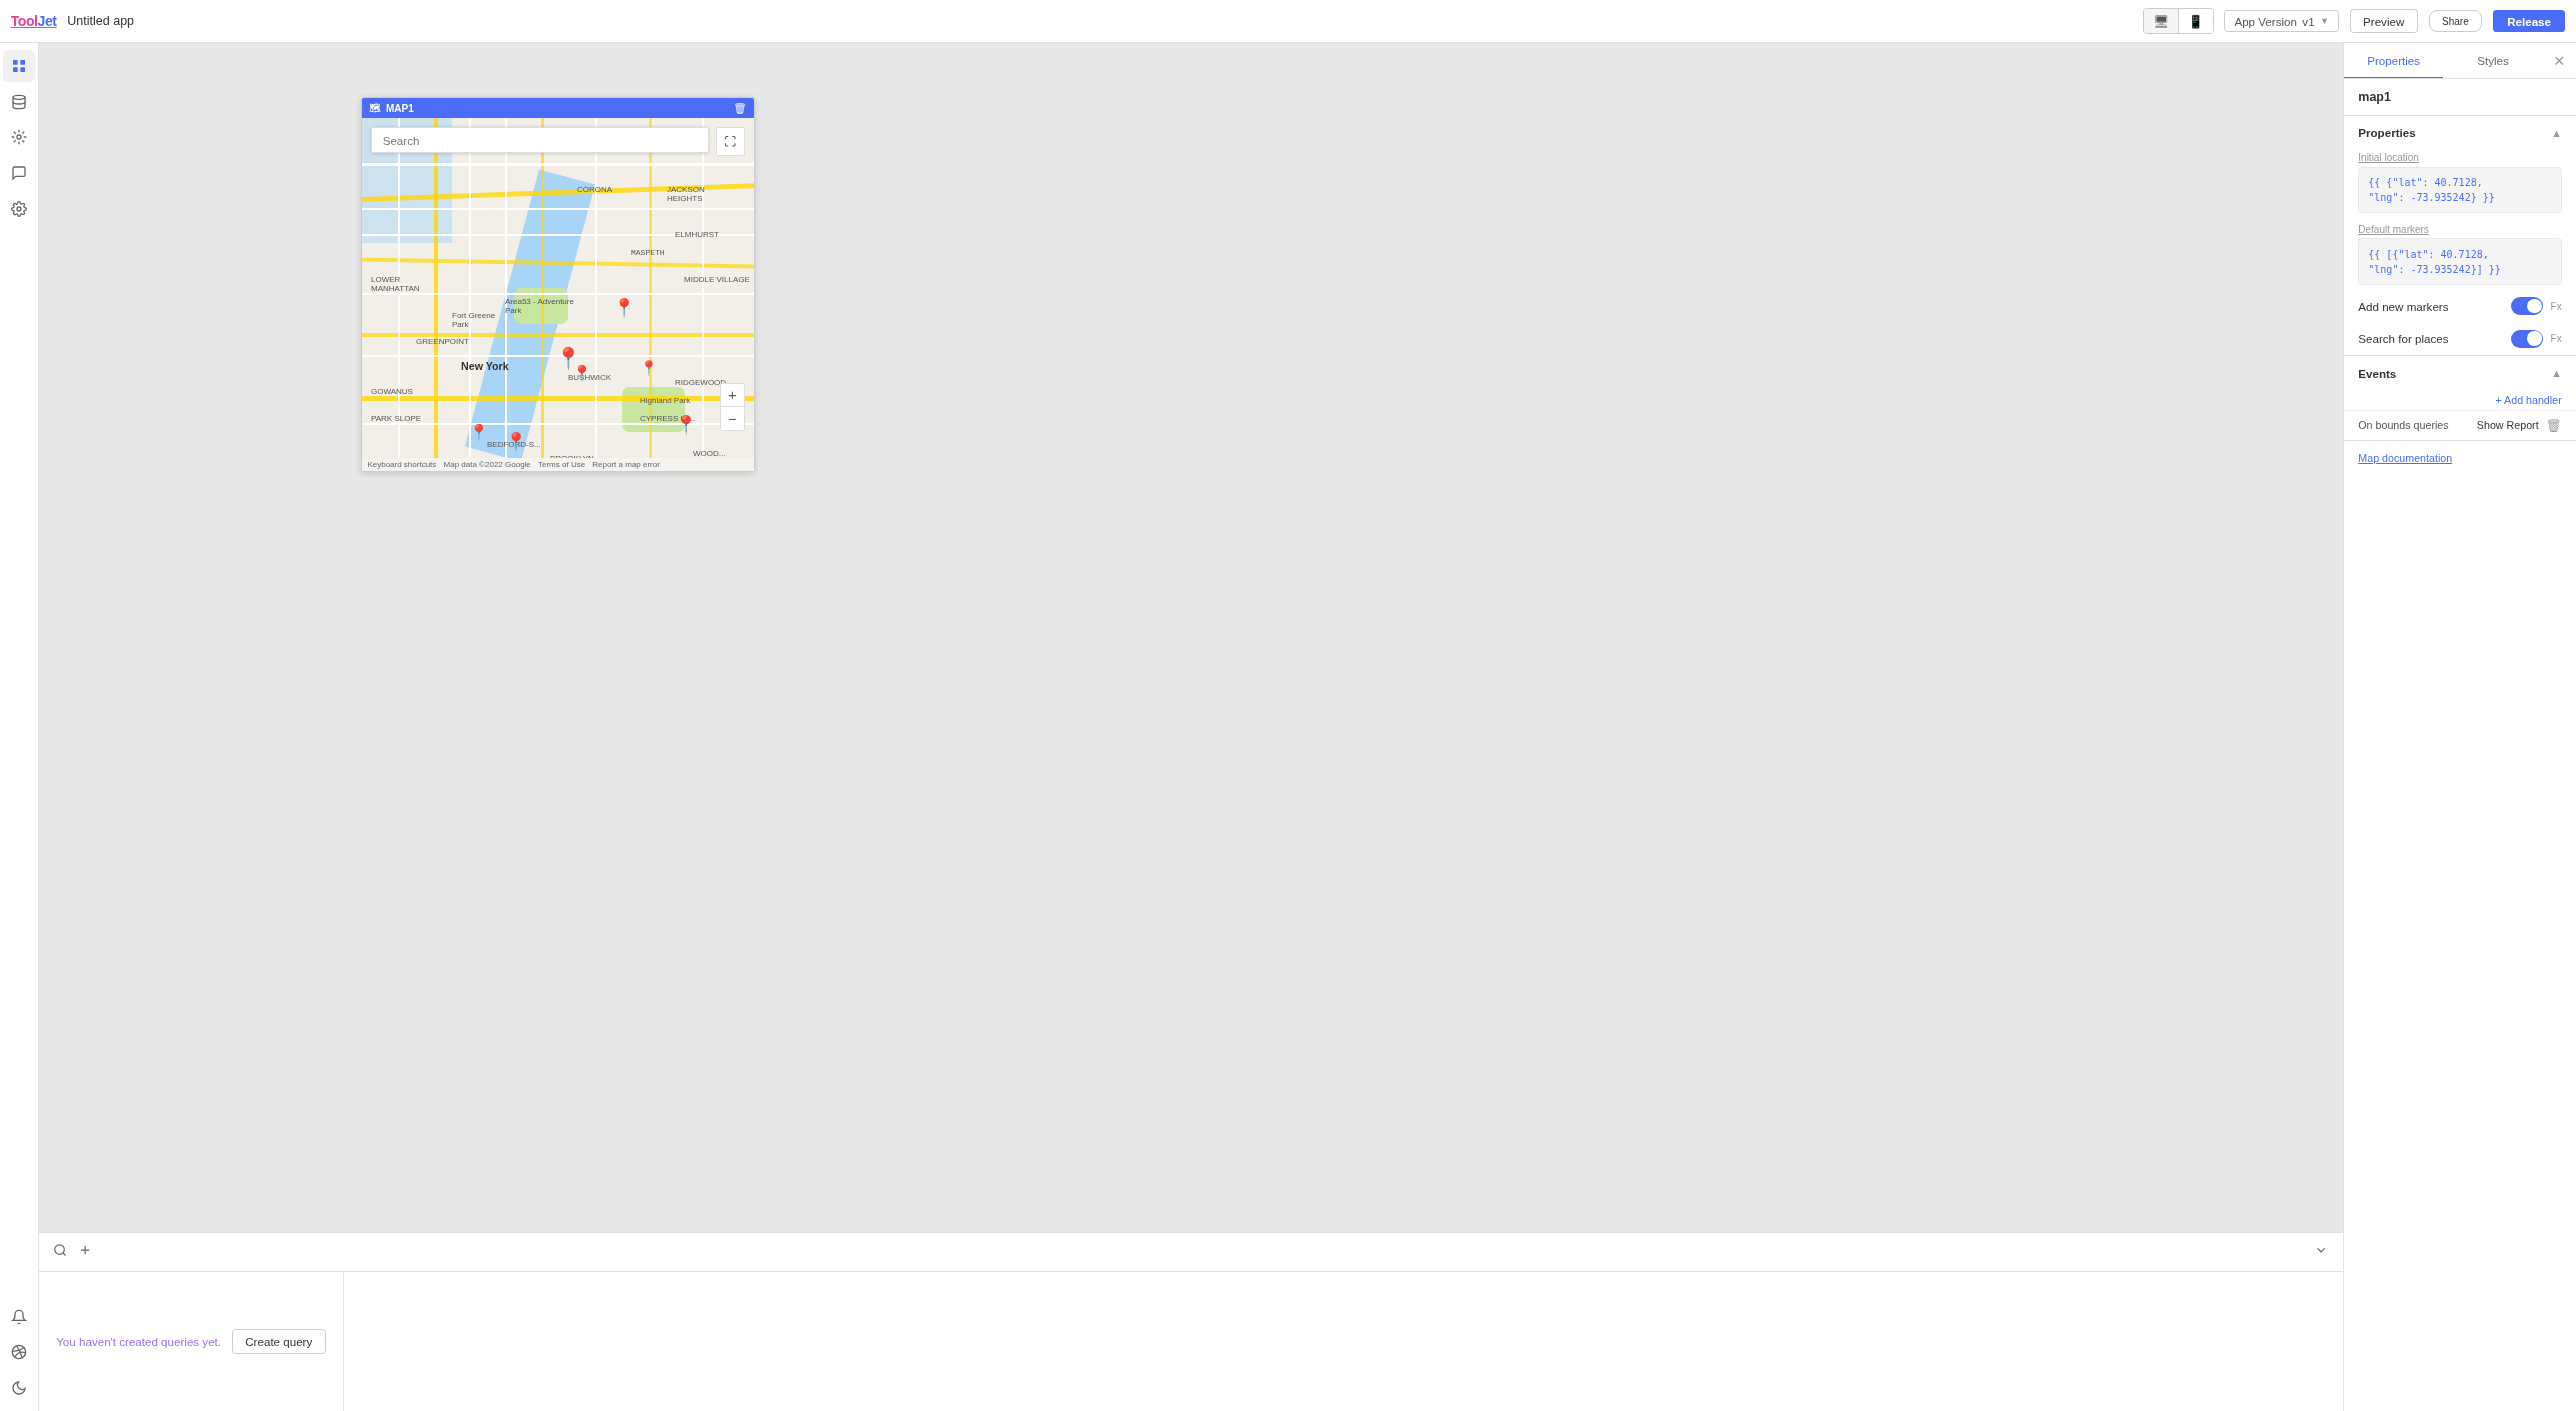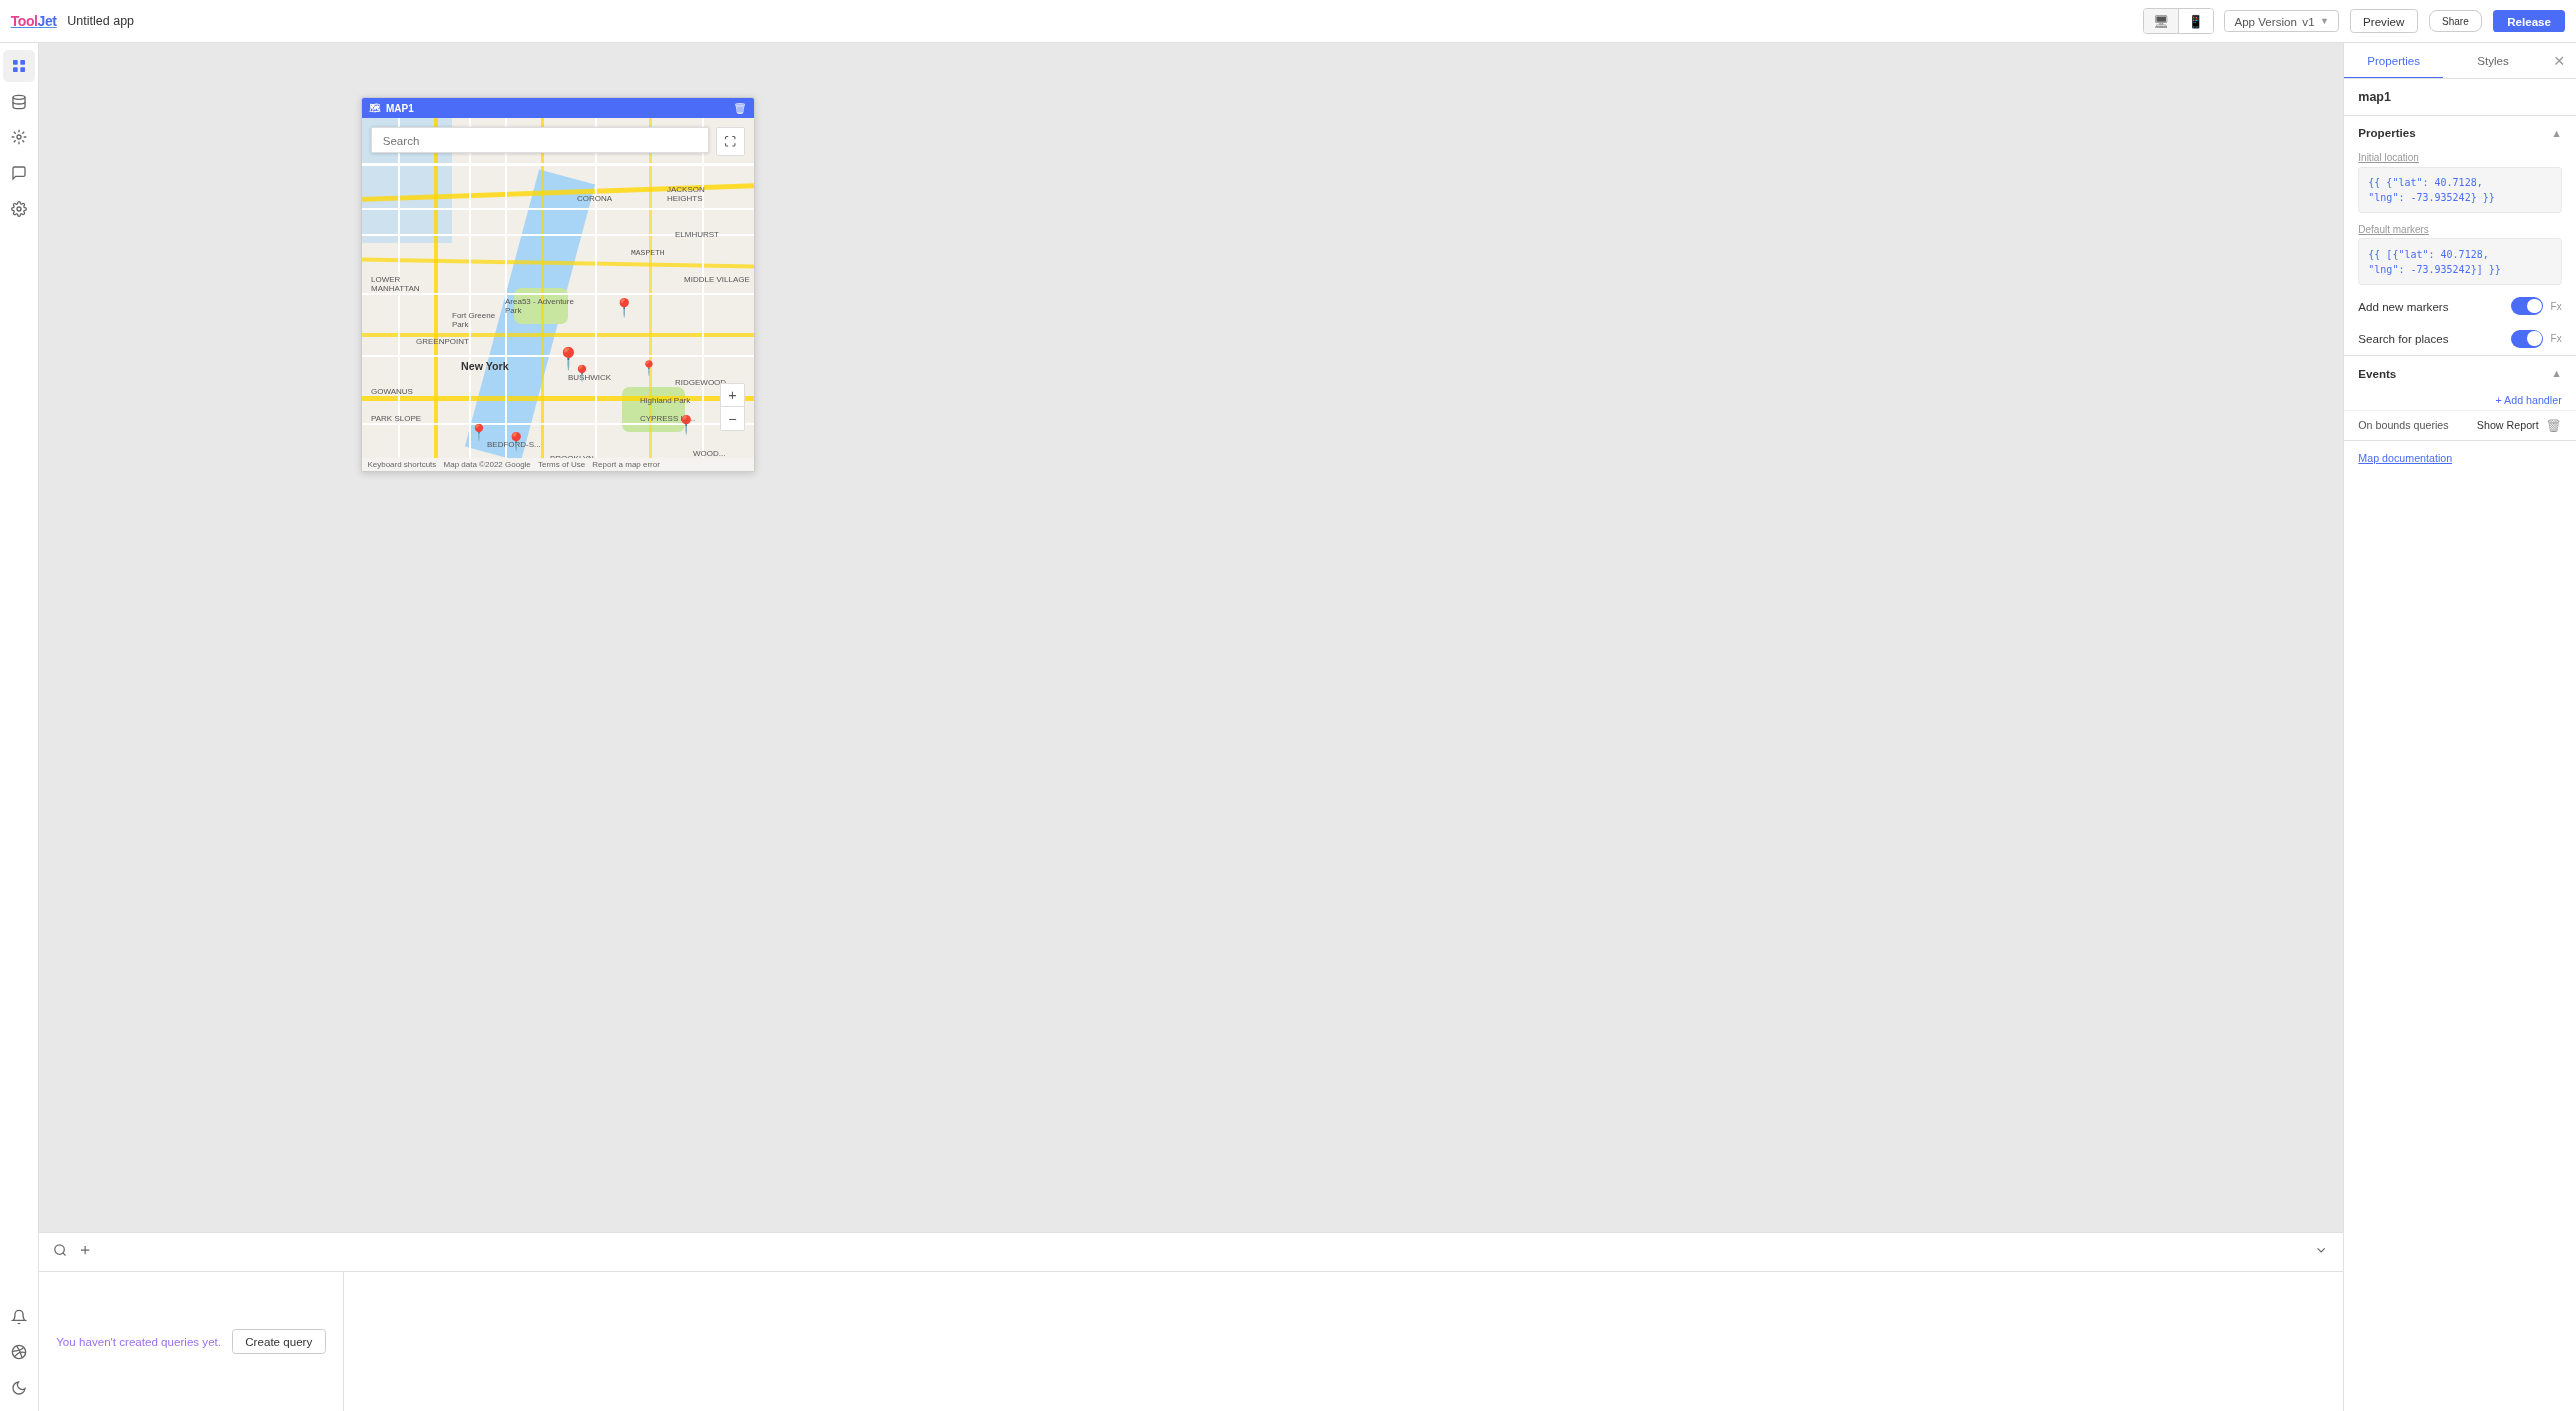--- a/index.html
+++ b/index.html
@@ -242,21 +242,21 @@
             <div class="map-label" style="left:305px;top:67px;">JACKSON<br>HEIGHTS</div>
             <div class="map-label" style="left:322px;top:157px;">MIDDLE VILLAGE</div>
             <div class="map-label" style="left:278px;top:278px;">Highland Park</div>
             <div class="map-label" style="left:9px;top:296px;">PARK SLOPE</div>
             <div class="map-label" style="left:9px;top:269px;">GOWANUS</div>
 
             <div class="map-label" style="left:125px;top:322px;">BEDFORD-S...</div>
             <div class="map-label" style="left:206px;top:255px;">BUSHWICK</div>
             <div class="map-label" style="left:90px;top:193px;">Fort Greene<br>Park</div>
             <div class="map-label" style="left:143px;top:179px;">Area53 - Adventure<br>Park</div>
-            <div class="map-label" style="left:215px;top:76px;">CORONA</div>
+            <div class="map-label" style="left:215px;top:67px;">CORONA</div>
             <div class="map-label" style="left:313px;top:112px;">ELMHURST</div>
             <div class="map-label" style="left:331px;top:331px;">WOOD...</div>
             <div class="map-label" style="left:278px;top:296px;">CYPRESS HI...</div>
             <div class="map-label" style="left:313px;top:260px;">RIDGEWOOD</div>
 
             <div class="map-pin" style="left:251px;top:179px;">
               <span class="pin-red">📍</span>
             </div>
             <div class="map-pin" style="left:193px;top:228px;">
               <span class="pin-green" style="font-size:21.5px;">📍</span>

